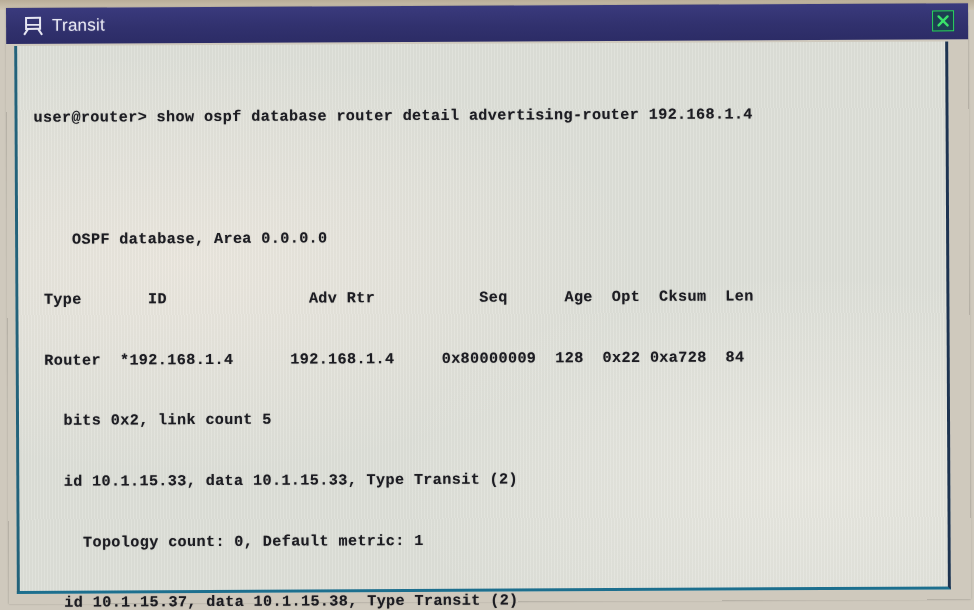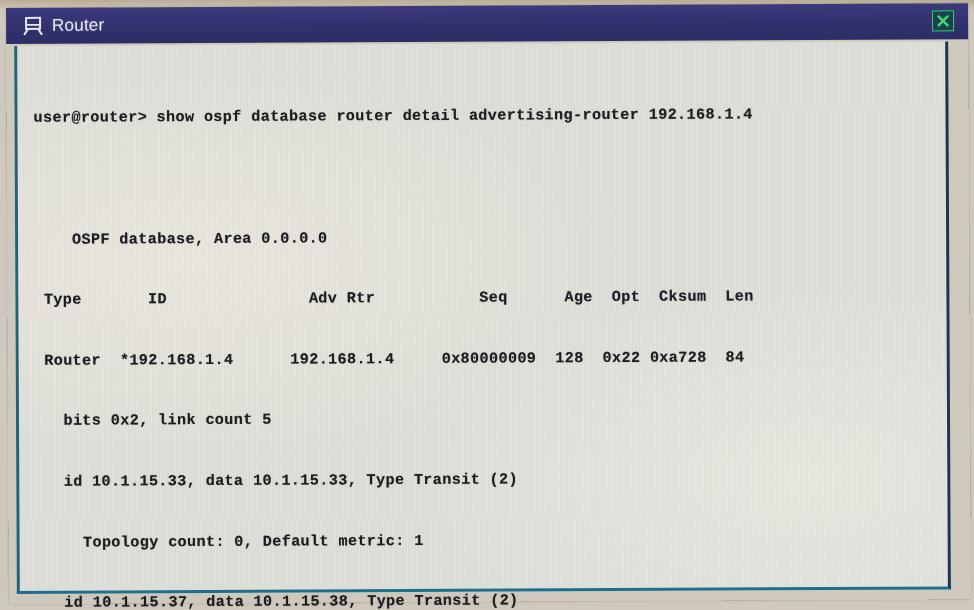--- a/index.html
+++ b/index.html
@@ -132,21 +132,21 @@
 
     <div class="titlebar">
       <span class="title-icon">
         <svg width="22" height="20" viewBox="0 0 22 20" xmlns="http://www.w3.org/2000/svg">
           <path d="M4 2 L18 2 L18 13 L4 13 Z" fill="none" stroke="#e6e6f2" stroke-width="2"></path>
           <path d="M6 13 L2 19" stroke="#e6e6f2" stroke-width="2" fill="none"></path>
           <path d="M16 13 L20 19" stroke="#e6e6f2" stroke-width="2" fill="none"></path>
           <path d="M4 9 L18 9" stroke="#e6e6f2" stroke-width="1.6"></path>
         </svg>
       </span>
-      <span class="title-text">Router</span>
+      <span class="title-text">Transit</span>
 
       <div class="close-btn">
         <svg width="14" height="13" viewBox="0 0 14 13" xmlns="http://www.w3.org/2000/svg">
           <path d="M2.5 2 L11.5 11 M11.5 2 L2.5 11" stroke="#3ae06a" stroke-width="2.4" stroke-linecap="round"></path>
         </svg>
       </div>
     </div>
 
     <div class="content">
       <div class="term">

